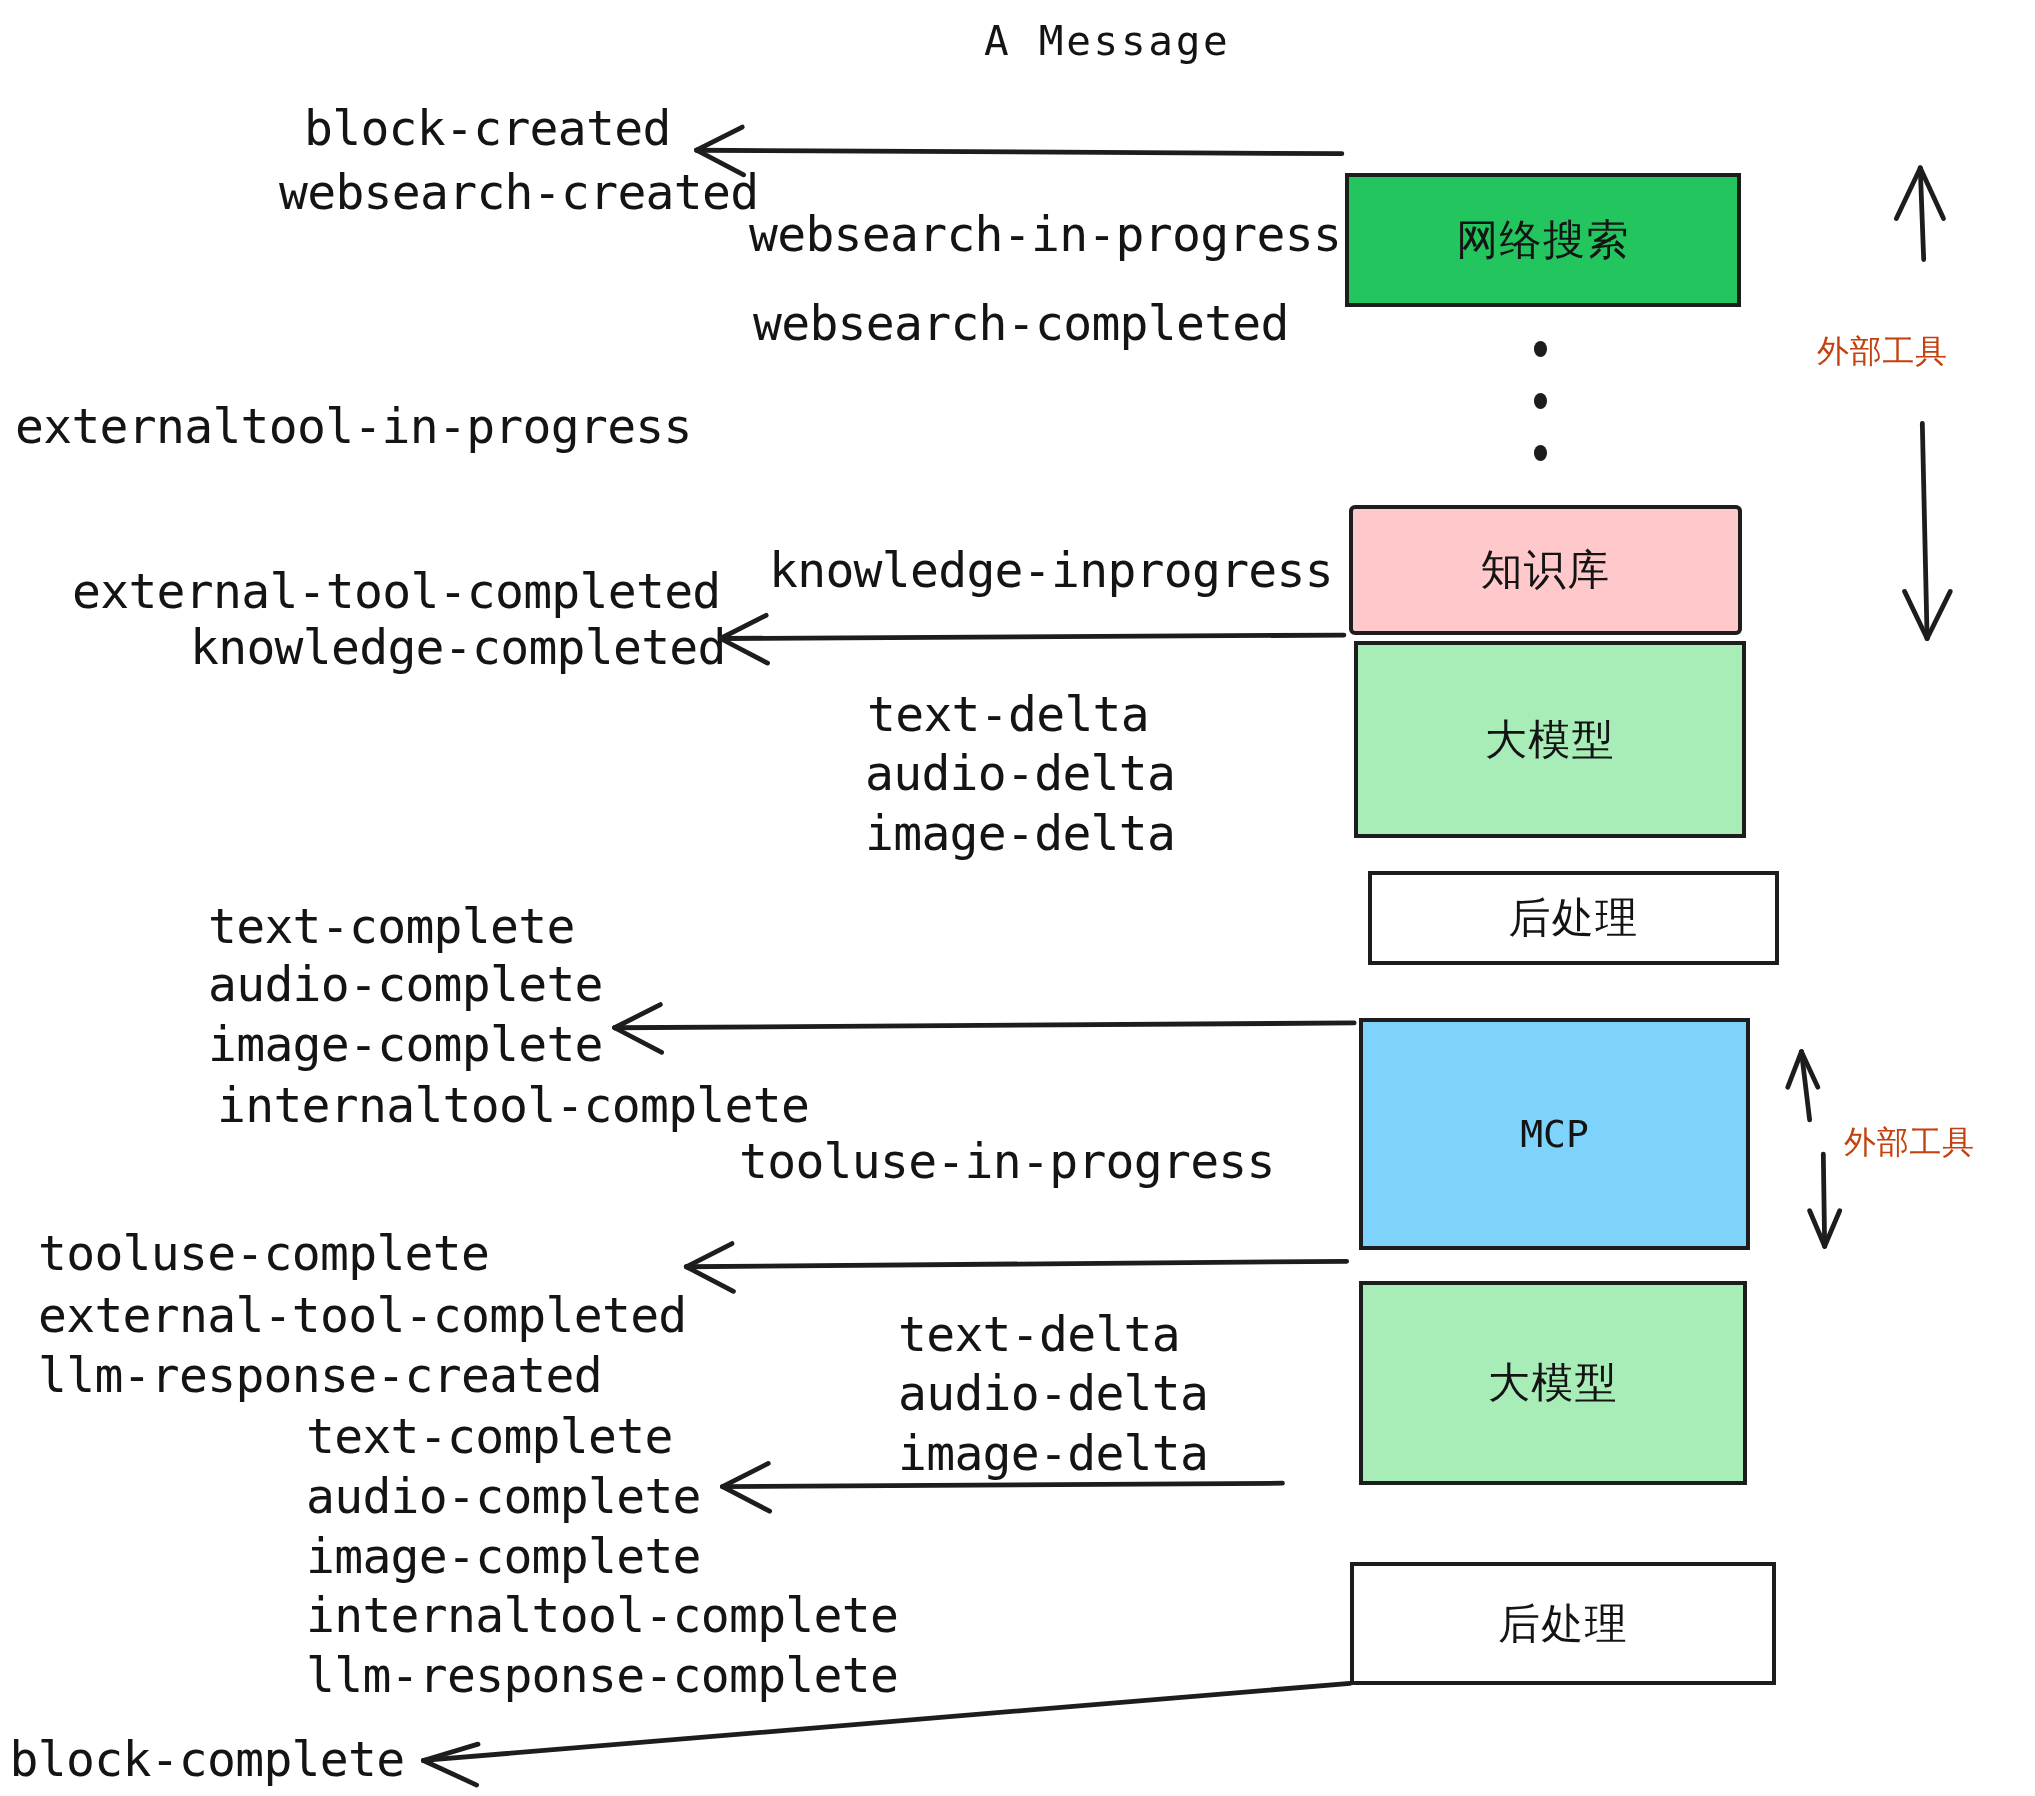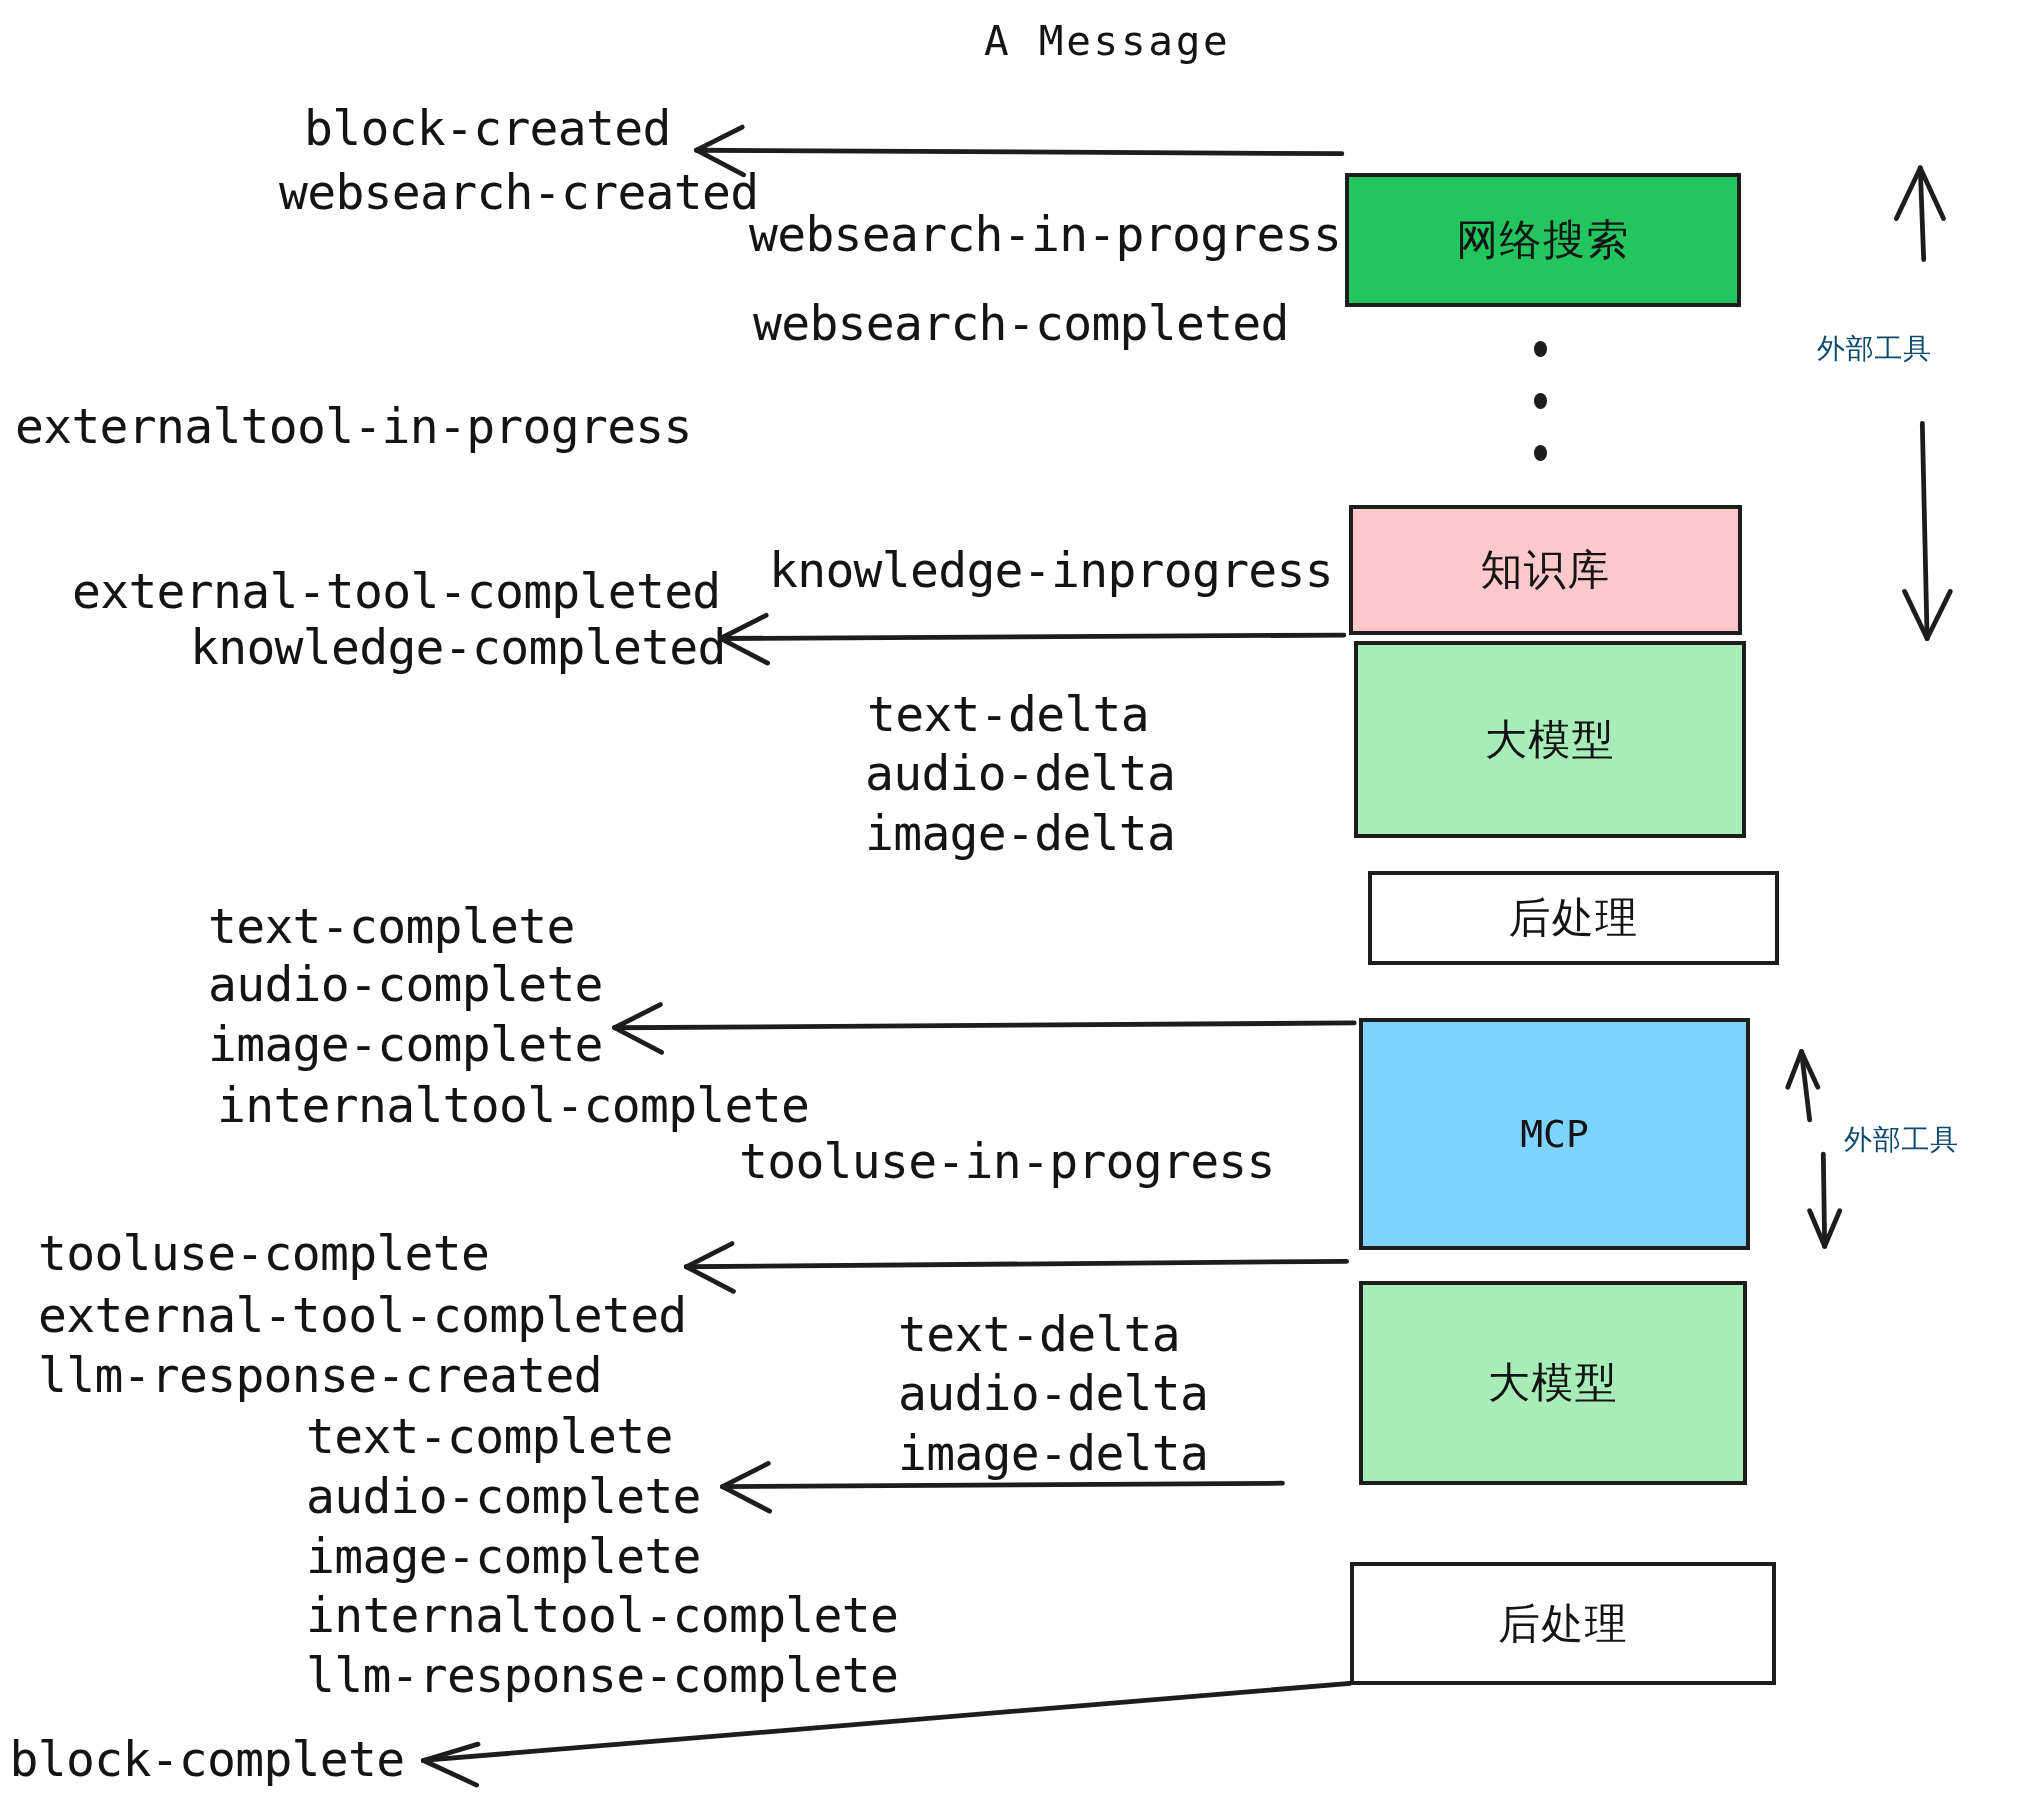--- a/index.html
+++ b/index.html
@@ -36,22 +36,22 @@
   .cjk {
     font-family: "DejaVu Sans", "Liberation Sans", sans-serif;
     font-size: 42px;
     color: #141414;
     white-space: nowrap;
     letter-spacing: 1.4px;
   }
   .side-label {
     position: absolute;
     font-family: "DejaVu Sans", "Liberation Sans", sans-serif;
-    font-size: 28px;
-    color: #0c4a6e;
+    font-size: 32px;
+    color: #c2410c;
     white-space: nowrap;
     letter-spacing: 0.7px;
     line-height: 1;
   }
   .box {
     position: absolute;
     box-sizing: border-box;
     border: 4.1px solid #1d1d1d;
     display: flex;
     align-items: center;
@@ -92,21 +92,21 @@
 <body>
 
 <div id="stage">
 
   <div class="title" id="diagram-title" style="left:984px; top:20.5px;">A Message</div>
 
   <div id="boxes-layer">
       <div class="box" style="left: 1345px; top: 173px; width: 396px; height: 134px; background: #22c55e;">
         <span class="cjk">网络搜索</span>
       </div>
-      <div class="box" style="left: 1349px; top: 505px; width: 393px; height: 130px; background: rgb(255, 201, 203);">
+      <div class="box" style="left: 1349px; top: 505px; width: 393px; height: 130px; background: rgb(255, 201, 203); border-radius: 6px;">
         <span class="cjk">知识库</span>
       </div>
       <div class="box" style="left: 1354px; top: 641px; width: 392px; height: 197px; background: rgb(168, 237, 183);">
         <span class="cjk">大模型</span>
       </div>
       <div class="box" style="left: 1368px; top: 871px; width: 411px; height: 94px; background: rgb(255, 255, 255);">
         <span class="cjk">后处理</span>
       </div>
       <div class="box" style="left: 1359px; top: 1018px; width: 391px; height: 232px; background: #7dd3fc;">
         <span class="lbl">MCP</span>

